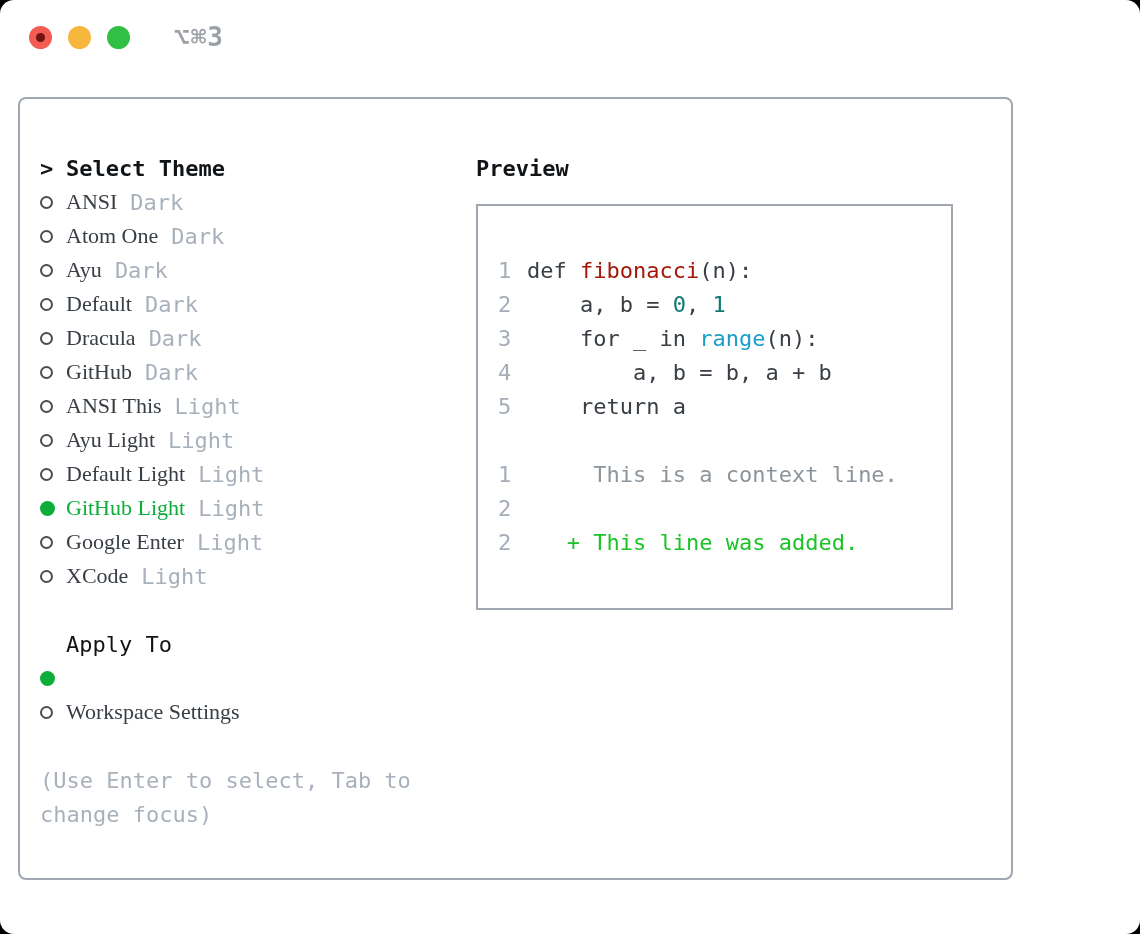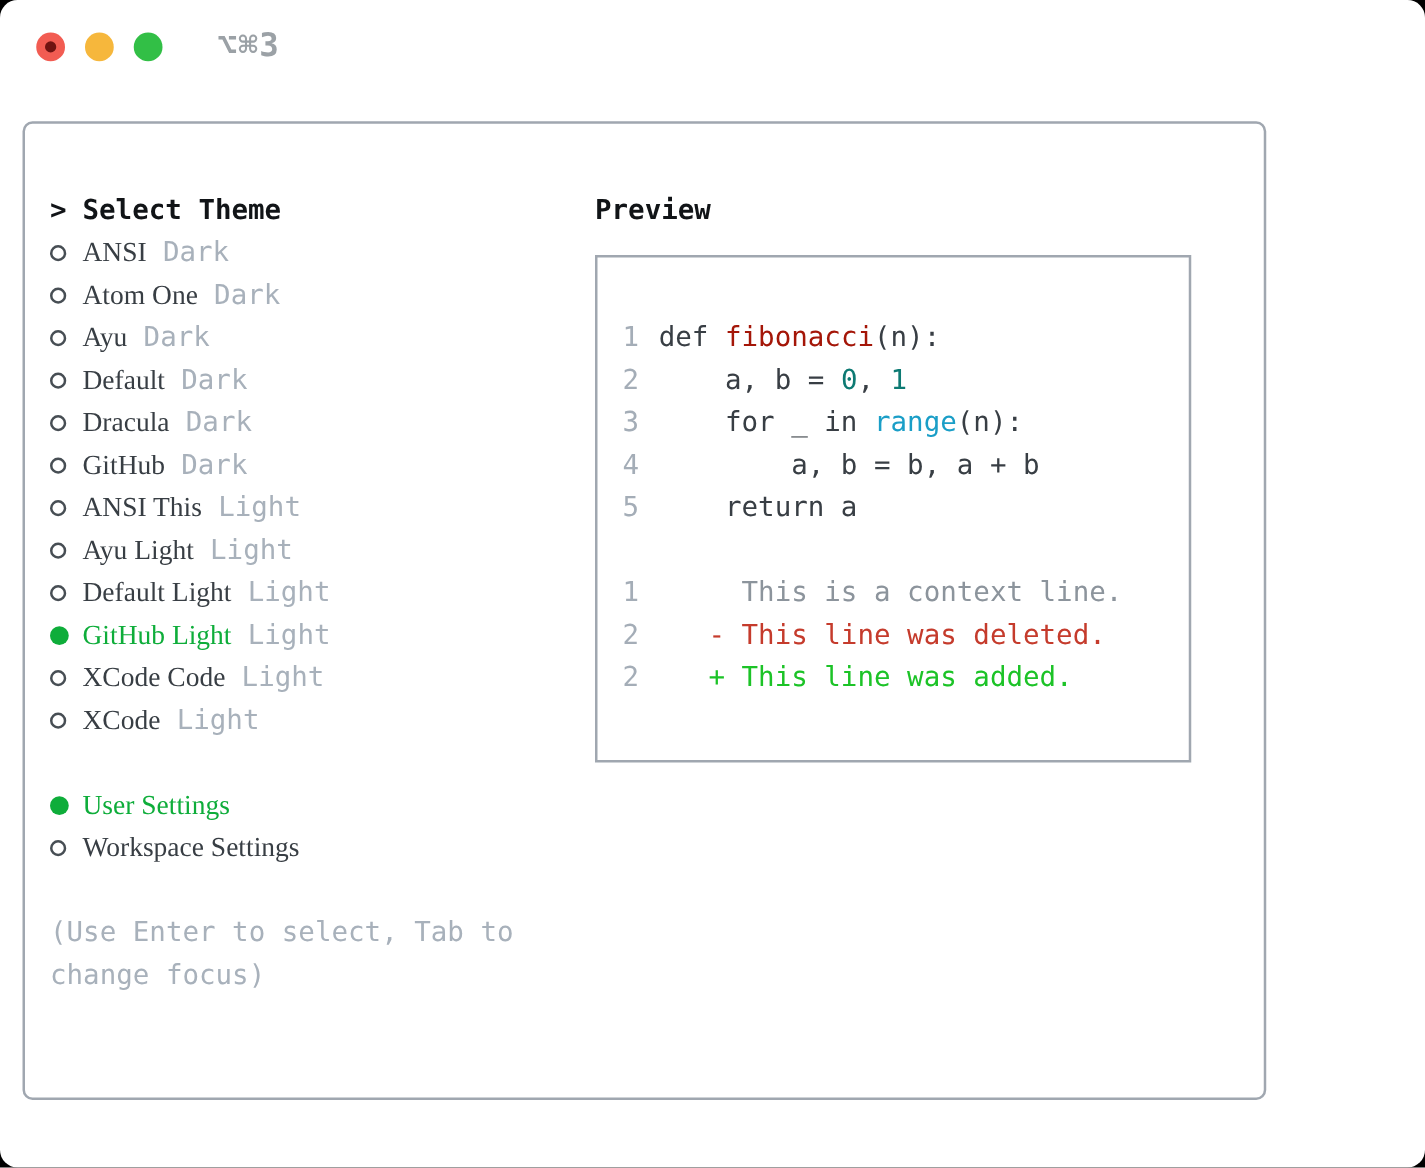--- a/index.html
+++ b/index.html
@@ -89,29 +89,33 @@
           <div class="row option"><span class="marker"><span class="radio"></span></span><span class="opt-name">ANSI</span><span class="opt-variant">Dark</span></div>
           <div class="row option"><span class="marker"><span class="radio"></span></span><span class="opt-name">Atom One</span><span class="opt-variant">Dark</span></div>
           <div class="row option"><span class="marker"><span class="radio"></span></span><span class="opt-name">Ayu</span><span class="opt-variant">Dark</span></div>
           <div class="row option"><span class="marker"><span class="radio"></span></span><span class="opt-name">Default</span><span class="opt-variant">Dark</span></div>
           <div class="row option"><span class="marker"><span class="radio"></span></span><span class="opt-name">Dracula</span><span class="opt-variant">Dark</span></div>
           <div class="row option"><span class="marker"><span class="radio"></span></span><span class="opt-name">GitHub</span><span class="opt-variant">Dark</span></div>
           <div class="row option"><span class="marker"><span class="radio"></span></span><span class="opt-name">ANSI This</span><span class="opt-variant">Light</span></div>
           <div class="row option"><span class="marker"><span class="radio"></span></span><span class="opt-name">Ayu Light</span><span class="opt-variant">Light</span></div>
           <div class="row option"><span class="marker"><span class="radio"></span></span><span class="opt-name">Default Light</span><span class="opt-variant">Light</span></div>
           <div class="row option selected"><span class="marker"><span class="radio sel"></span></span><span class="opt-name">GitHub Light</span><span class="opt-variant">Light</span></div>
-          <div class="row option"><span class="marker"><span class="radio"></span></span><span class="opt-name">XCode Code</span><span class="opt-variant">Light</span></div>
+          <div class="row option"><span class="marker"><span class="radio"></span></span><span class="opt-name">Google Enter</span><span class="opt-variant">Light</span></div>
           <div class="row option"><span class="marker"><span class="radio"></span></span><span class="opt-name">XCode</span><span class="opt-variant">Light</span></div>
         </div>
 
       <div class="row"></div>
 
+      <div class="row">
+        <span class="marker"></span>
+        <span class="subhead">Apply To</span>
+      </div>
 
       <div id="apply-list">
-          <div class="row option selected"><span class="marker"><span class="radio sel"></span></span><span class="opt-name">User Settings</span></div>
+          <div class="row option selected"><span class="marker"><span class="radio sel"></span></span></div>
           <div class="row option"><span class="marker"><span class="radio"></span></span><span class="opt-name">Workspace Settings</span></div>
         </div>
 
       <div class="row"></div>
 
       <div class="hint">(Use Enter to select, Tab to</div>
       <div class="hint">change focus)</div>
     </div>
 
     <div class="right-col">
@@ -120,20 +124,20 @@
       </div>
       <div class="preview-box">
         <div id="code">
             <div class="codeline"><span class="ln">1</span><span><span class="tok-plain">def </span><span class="tok-func">fibonacci</span><span class="tok-plain">(n):</span></span></div>
             <div class="codeline"><span class="ln">2</span><span><span class="tok-plain">    a, b = </span><span class="tok-num">0</span><span class="tok-plain">, </span><span class="tok-num">1</span></span></div>
             <div class="codeline"><span class="ln">3</span><span><span class="tok-plain">    for _ in </span><span class="tok-builtin">range</span><span class="tok-plain">(n):</span></span></div>
             <div class="codeline"><span class="ln">4</span><span><span class="tok-plain">        a, b = b, a + b</span></span></div>
             <div class="codeline"><span class="ln">5</span><span><span class="tok-plain">    return a</span></span></div>
             <div class="codeline"><span class="ln"></span><span></span></div>
             <div class="codeline"><span class="ln">1</span><span><span class="tok-ctx">     This is a context line.</span></span></div>
-            <div class="codeline"><span class="ln">2</span><span><span class="tok-del">   - This line was deleted.</span></span></div>
+            <div class="codeline"><span class="ln">2</span></div>
             <div class="codeline"><span class="ln">2</span><span><span class="tok-add">   + This line was added.</span></span></div>
           </div>
       </div>
     </div>
 
   </div>
 </div>
 
 </body></html>

